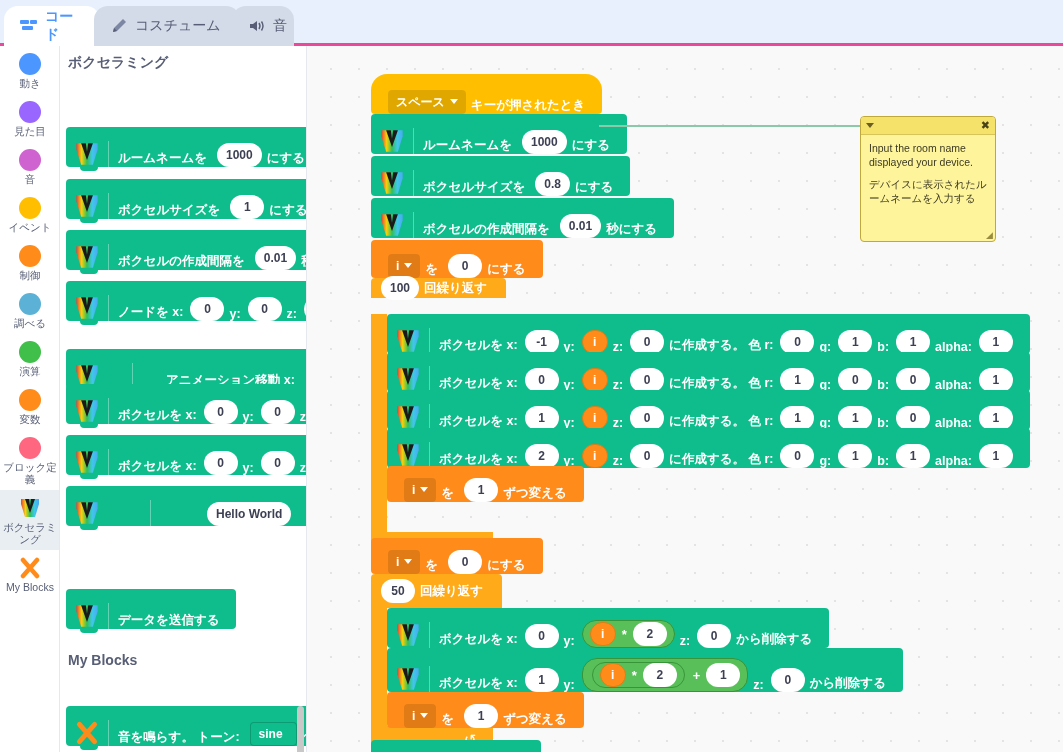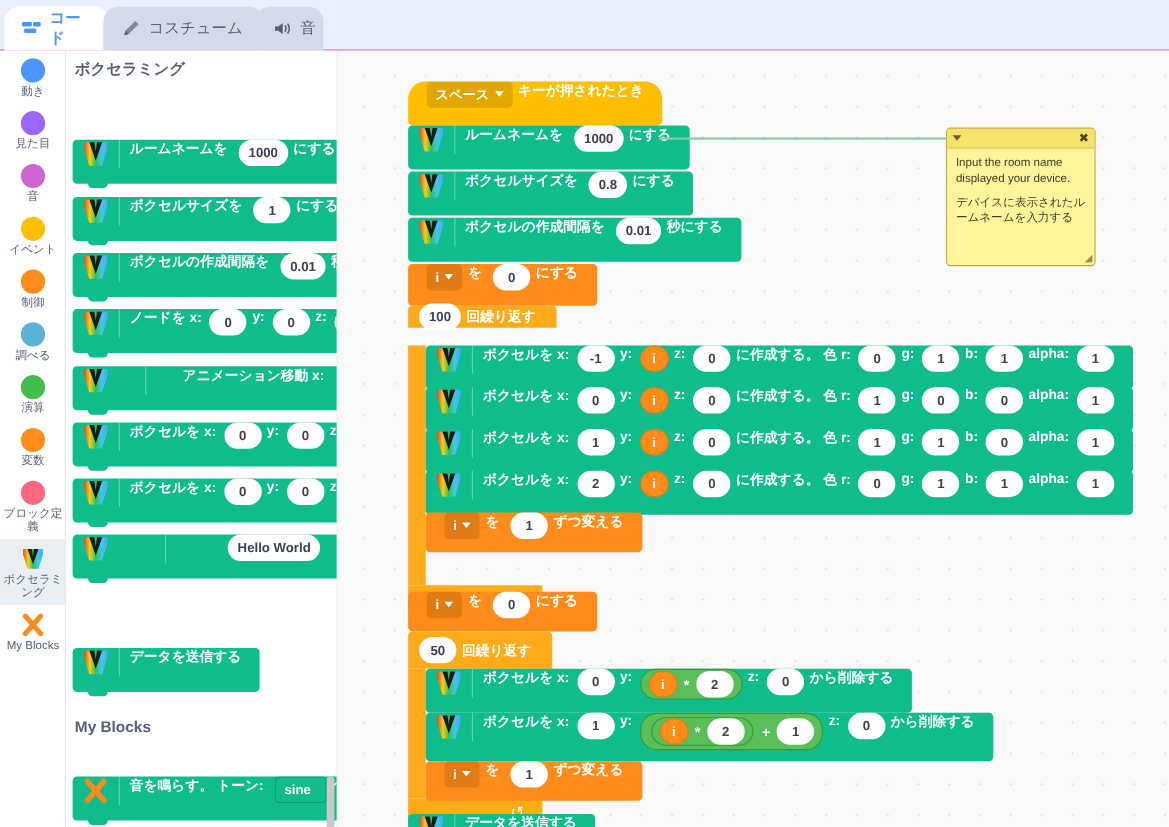--- a/index.html
+++ b/index.html
@@ -6,21 +6,21 @@
   html, body {
     width: 1063px; height: 752px;
     font-family: "Liberation Sans", "DejaVu Sans", sans-serif;
     background: #fff; overflow: hidden;
   }
   #app { position: relative; width: 1063px; height: 752px; }
 
   
   .tabbar {
     position: absolute; top: 0; left: 0; width: 1063px; height: 46px;
-    background: #E8F0FE; border-bottom: 1px solid #ec4899;
+    background: #E8F0FE; border-bottom: 3px solid #ec4899;
   }
   .tab {
     position: absolute; top: 6px; height: 40px;
     border-radius: 14px 14px 0 0;
     display: flex; align-items: center; gap: 7px;
     padding: 0 16px; font-size: 14px; color: #575e75;
     background: #d3dbe8; cursor: pointer;
   }
   .tab.active { background: #fff; color: #4C97FF; font-weight: bold; }
   .tab-code { left: 4px; width: 96px; }
@@ -54,21 +54,21 @@
     font-size: 14px; font-weight: bold; color: #575e75;
     padding: 8px 0 6px 8px;
   }
   .scroll-track {
     position: absolute; right: 2px; top: 660px; width: 7px; height: 70px;
     background: #c8c8c8; border-radius: 4px;
   }
 
   
   .blk {
-    position: relative; display: inline-flex; align-items: flex-start;
+    position: relative; display: inline-flex; align-items: flex-end;
     height: 40px; border-radius: 4px; color: #fff;
     font-size: 12.5px; font-weight: bold; white-space: nowrap;
     padding: 0 12px 0 0; margin: 0;
   }
   .blk.green { background: #0FBD8C; }
   .blk.myb   { background: #0FBD8C; }
   .blk.var   { background: #FF8C1A; }
   .blk.hat   { background: #FFBF00; border-radius: 16px 16px 4px 4px; }
   
   .notch::after {
@@ -306,21 +306,21 @@
       <span class="sep"></span>
       <span class="txt tight">ノードを x:</span>
       <span class="oval">0</span>
       <span class="txt tight">y:</span>
       <span class="oval">0</span>
       <span class="txt tight">z:</span>
       <span class="oval">0</span>
 
     </div>
 
-    <div class="blk green notch" style="position:absolute;left:6px;top:287px;gap:24px;">
+    <div class="blk green notch" style="position:absolute;left:6px;top:303px;gap:24px;">
       <span class="ico"><svg width="26" height="26" viewBox="0 0 22 22">
             <path d="M2 2 H20 V7 L16 20 H6 L2 7 Z" fill="url(#vg1)"></path>
             <path d="M6 2 L11 16 L16 2 H12 L11 9 L10 2 Z" fill="#1a1a1a"></path>
           </svg></span>
       <span class="sep"></span>
       <span class="txt tight">アニメーション移動 x:</span>
       <span class="oval">0</span>
       <span class="txt tight">y:</span>
 
     </div>

